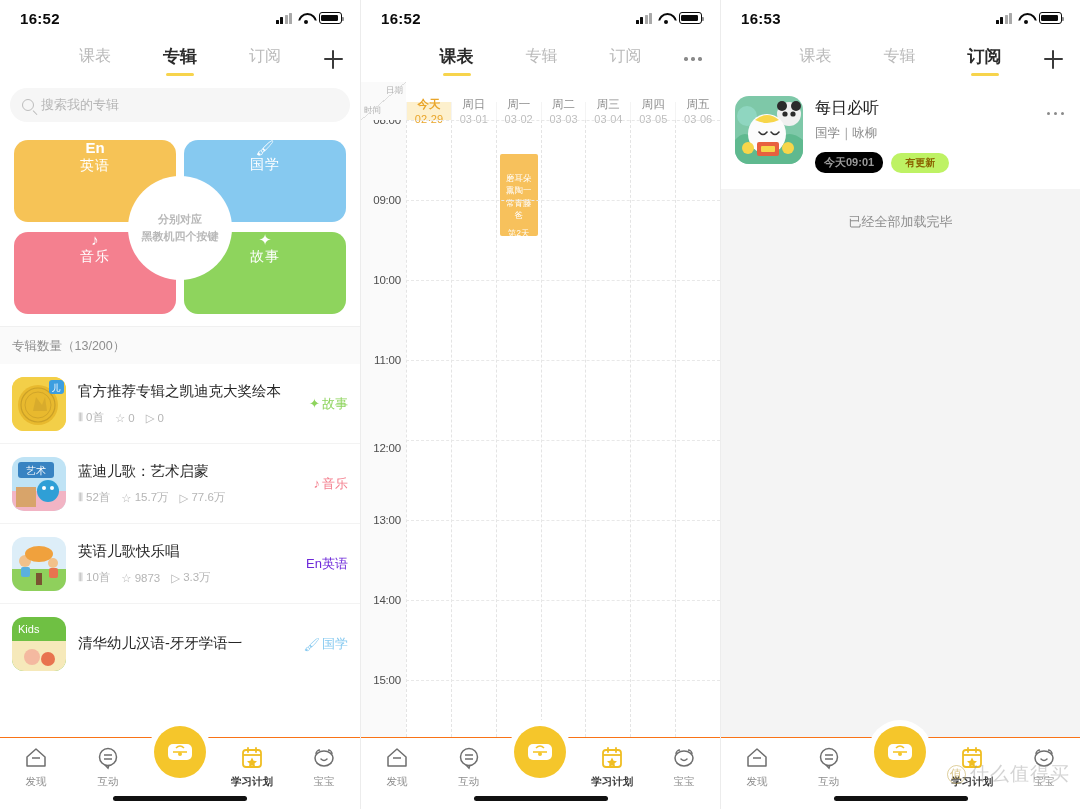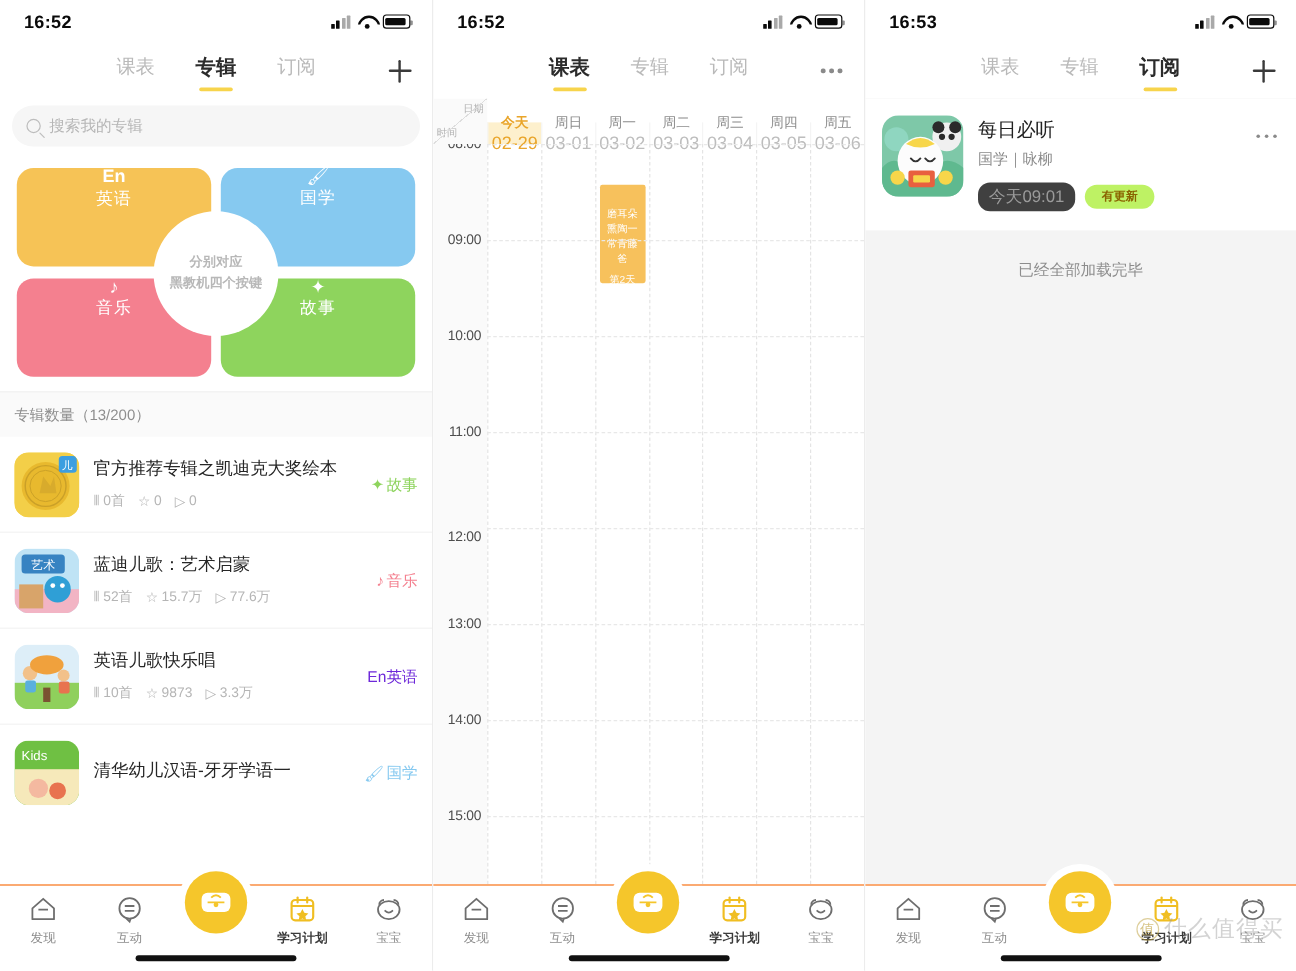--- a/index.html
+++ b/index.html
@@ -47,21 +47,21 @@
     content: ""; position: absolute; right: -3.2px; top: 3.4px;
     width: 1.8px; height: 4px; background: #0a0a0a; border-radius: 0 1px 1px 0; opacity: .45;
   }
   .batt span { display: block; height: 100%; width: 92%; background: #0a0a0a; border-radius: 1.3px; }
 
   
   .tabs {
     height: 46px; flex: 0 0 46px; display: flex; align-items: center;
     position: relative; padding: 0 4px;
   }
-  .tabs .tabgroup { display: flex; align-items: center; justify-content: center; flex: 1; gap: 30px; }
+  .tabs .tabgroup { display: flex; align-items: center; justify-content: center; flex: 1; gap: 48px; }
   .tab {
     font-size: 16px; color: #b9b9b9; position: relative;
     padding: 4px 2px 10px; white-space: nowrap;
   }
   .tab.active { color: #2b2b2b; font-weight: bold; font-size: 17px; }
   .tab.active:after {
     content: ""; position: absolute; left: 50%; transform: translateX(-50%);
     bottom: 2px; width: 28px; height: 3px; background: #f7d44c; border-radius: 2px;
   }
   .tab-action {
@@ -150,21 +150,21 @@
   .corner .c-t { position: absolute; left: 3px; bottom: 3px; }
   .corner:after {
     content: ""; position: absolute; left: 0; top: 0; width: 100%; height: 100%;
     background: linear-gradient(to right bottom, transparent 49.3%, #dddddd 49.3%, #dddddd 50.7%, transparent 50.7%);
   }
   .dcol {
     flex: 1; display: flex; flex-direction: column; align-items: center;
     justify-content: center; gap: 1px; border-left: 1px solid #f4f4f4; margin-top: 20px;
   }
   .dcol .dn { font-size: 11.5px; color: #8c8c8c; }
-  .dcol .dd { font-size: 15px; color: #bdbdbd; }
+  .dcol .dd { font-size: 11px; color: #bdbdbd; }
   .dcol.today { background: #fdf0cd; }
   .dcol.today .dn { color: #e9a52a; font-weight: bold; }
   .dcol.today .dd { color: #e9a52a; }
 
   .sched-body { flex: 1; display: flex; position: relative; overflow: hidden; }
   .timecol {
     width: 45px; flex: 0 0 45px; background: #fafafa; position: relative;
   }
   .timecol .tlab {
     position: absolute; right: 5px; font-size: 11.5px; color: #4d4d4d; letter-spacing: -.2px;
@@ -187,22 +187,22 @@
   .subcard {
     background: #fff; display: flex; align-items: flex-start; gap: 12px;
     padding: 14px 14px 16px;
   }
   .subthumb { width: 68px; height: 68px; border-radius: 14px; flex: 0 0 68px; overflow: hidden; position: relative; }
   .subinfo { flex: 1; min-width: 0; padding-top: 2px; }
   .subtitle { font-size: 16px; color: #222; font-weight: 500; }
   .subsub { font-size: 12.5px; color: #8a8a8a; margin-top: 6px; }
   .subbadges { display: flex; align-items: center; gap: 8px; margin-top: 10px; }
   .pill-time {
-    background: #404040; color: #9a9a9a; font-size: 14px;
-    padding: 3px 9px; border-radius: 10px;
+    background: #000000; color: #9a9a9a; font-size: 11px;
+    padding: 3px 9px; border-radius: 10px; font-weight: bold;
   }
   .pill-new {
     background: #bef264; color: #8a6400; font-size: 10px; font-weight: bold;
     padding: 3px 14px; border-radius: 10px;
   }
   .submore { flex: 0 0 auto; padding: 16px 2px 0 6px; }
   .endtext { text-align: center; font-size: 13px; color: #8d8d8d; padding: 24px 0; }
 
   
   .bnav {

